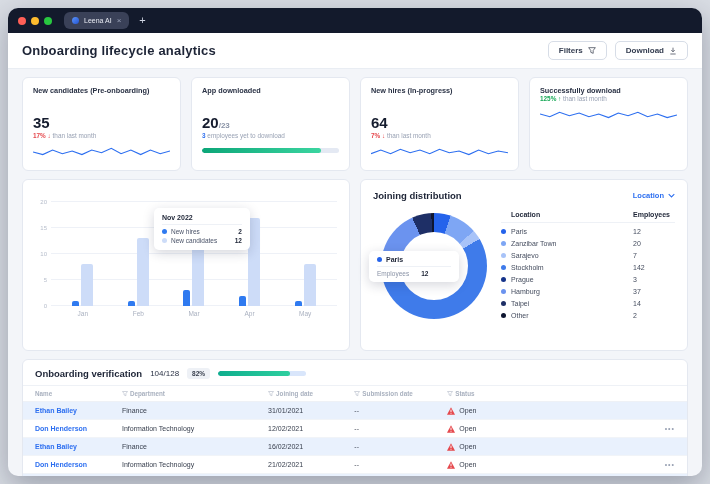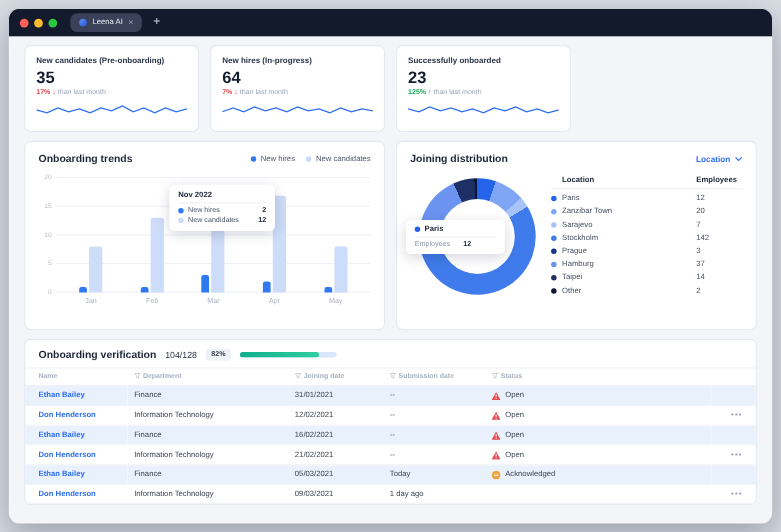--- a/index.html
+++ b/index.html
@@ -31,21 +31,21 @@
   .btn svg { display:block; }
 
   
   .main { flex:1; padding:8px 14px; display:flex; flex-direction:column; gap:8px; overflow:hidden; }
   .card { background:#fff; border:1px solid #e4e8f0; border-radius:6px; }
 
   
   .kpi-row { display:grid; grid-template-columns:repeat(4,1fr); gap:10px; }
   .kpi { padding:8px 10px 7px; }
   .kpi-title { font-size:7.3px; font-weight:700; color:#2a3245; }
-  .kpi-value { font-size:15px; font-weight:800; color:#151c2e; margin:3px 0 1px; }
+  .kpi-value { font-size:15px; font-weight:800; color:#151c2e; margin:19px 0 1px; }
   .kpi-value .suffix { font-size:8px; font-weight:700; color:#8a93a6; }
   .kpi-note { font-size:6.4px; color:#99a2b4; margin-bottom:4px; }
   .delta.down { color:#e5484d; font-weight:700; }
   .delta.up { color:#18a957; font-weight:700; }
   .note-val { color:#2d6ff0; font-weight:700; }
   .spark { width:100%; height:16px; }
   .kpi-progress { height:5px; border-radius:3px; background:#e4e9f3; overflow:hidden; margin-top:9px; }
   .kpi-progress .fill { height:100%; border-radius:3px; background:linear-gradient(90deg,#0ca678,#3bd5a0); }
 
   
@@ -126,79 +126,95 @@
       <span class="light green"></span>
     </div>
     <div class="tab">
       <span class="tab-fav"></span>
       <span class="tab-title">Leena AI</span>
       <span class="tab-close">×</span>
     </div>
     <span class="new-tab">+</span>
   </div>
 
+  <div class="page-header">
+    <div class="page-title">Onboarding lifecycle analytics</div>
+    <div class="hdr-actions">
+      <button class="btn">
+        <span>Filters</span>
+        <svg class="f-icon" width="8" height="8" viewBox="0 0 12 12">
+            <path d="M1 1h10L7.8 5.2v4.3L4.2 8V5.2L1 1z" fill="none" stroke="#39404f" stroke-width="1.1"></path>
+          </svg>
+      </button>
+      <button class="btn">
+        <span>Download</span>
+        <svg width="8" height="8" viewBox="0 0 12 12">
+            <path d="M6 1v6M3.4 4.6L6 7.2l2.6-2.6M2 10.5h8" fill="none" stroke="#39404f" stroke-width="1.1"></path>
+          </svg>
+      </button>
+    </div>
+  </div>
 
   <div class="main">
 
     <div class="kpi-row">
 
       <div class="card kpi">
         <div class="kpi-title">New candidates (Pre-onboarding)</div>
         <div class="kpi-value">35</div>
         <div class="kpi-note">
           <span class="delta down">17% ↓</span>
           <span>than last month</span>
         </div>
         <svg class="spark" viewBox="0 0 126 18" preserveAspectRatio="none">
           <polyline fill="none" stroke="#2d6ff0" stroke-width="1.2" points="0,10 9,13 18,8 27,12 36,9 45,13 54,8 63,11 72,6 81,12 90,8 99,13 108,8 117,12 126,9"></polyline>
         </svg>
       </div>
 
+      <div class="card kpi">
+        <div class="kpi-title">App downloaded</div>
+        <div class="kpi-value">
+          <span>20</span><span class="suffix">/23</span>
+        </div>
+        <div class="kpi-note">
+          <span class="note-val">3</span>
+          <span>employees yet to download</span>
+        </div>
+        <div class="kpi-progress">
+          <div class="fill" style="width: 87%;"></div>
+        </div>
+      </div>
 
       <div class="card kpi">
         <div class="kpi-title">New hires (In-progress)</div>
         <div class="kpi-value">64</div>
         <div class="kpi-note">
           <span class="delta down">7% ↓</span>
           <span>than last month</span>
         </div>
         <svg class="spark" viewBox="0 0 126 18" preserveAspectRatio="none">
           <polyline fill="none" stroke="#2d6ff0" stroke-width="1.2" points="0,12 9,8 18,12 27,7 36,11 45,8 54,12 63,7 72,11 81,9 90,13 99,8 108,12 117,9 126,11"></polyline>
         </svg>
       </div>
 
       <div class="card kpi">
-        <div class="kpi-title">Successfully onboarded</div>
-        <div class="kpi-value">23</div>
+        <div class="kpi-title">Successfully download</div>
         <div class="kpi-note">
           <span class="delta up">125% ↑</span>
           <span>than last month</span>
         </div>
         <svg class="spark" viewBox="0 0 126 18" preserveAspectRatio="none">
           <polyline fill="none" stroke="#2d6ff0" stroke-width="1.2" points="0,9 9,12 18,7 27,11 36,8 45,12 54,9 63,13 72,8 81,11 90,7 99,12 108,9 117,13 126,10"></polyline>
         </svg>
       </div>
     </div>
 
     <div class="row2">
 
       <div class="card panel">
-        <div class="panel-head">
-          <div class="panel-title">Onboarding trends</div>
-          <div class="legend">
-            <span class="legend-item">
-              <span class="legend-dot" style="background: rgb(47, 122, 240);"></span>
-              <span>New hires</span>
-            </span>
-            <span class="legend-item">
-              <span class="legend-dot" style="background: rgb(205, 220, 248);"></span>
-              <span>New candidates</span>
-            </span>
-          </div>
-        </div>
 
         <div class="chart">
           <div class="yaxis">
             <span style="bottom:100%">20</span>
             <span style="bottom:75%">15</span>
             <span style="bottom:50%">10</span>
             <span style="bottom:25%">5</span>
             <span style="bottom:0">0</span>
           </div>
           <div class="plot">

